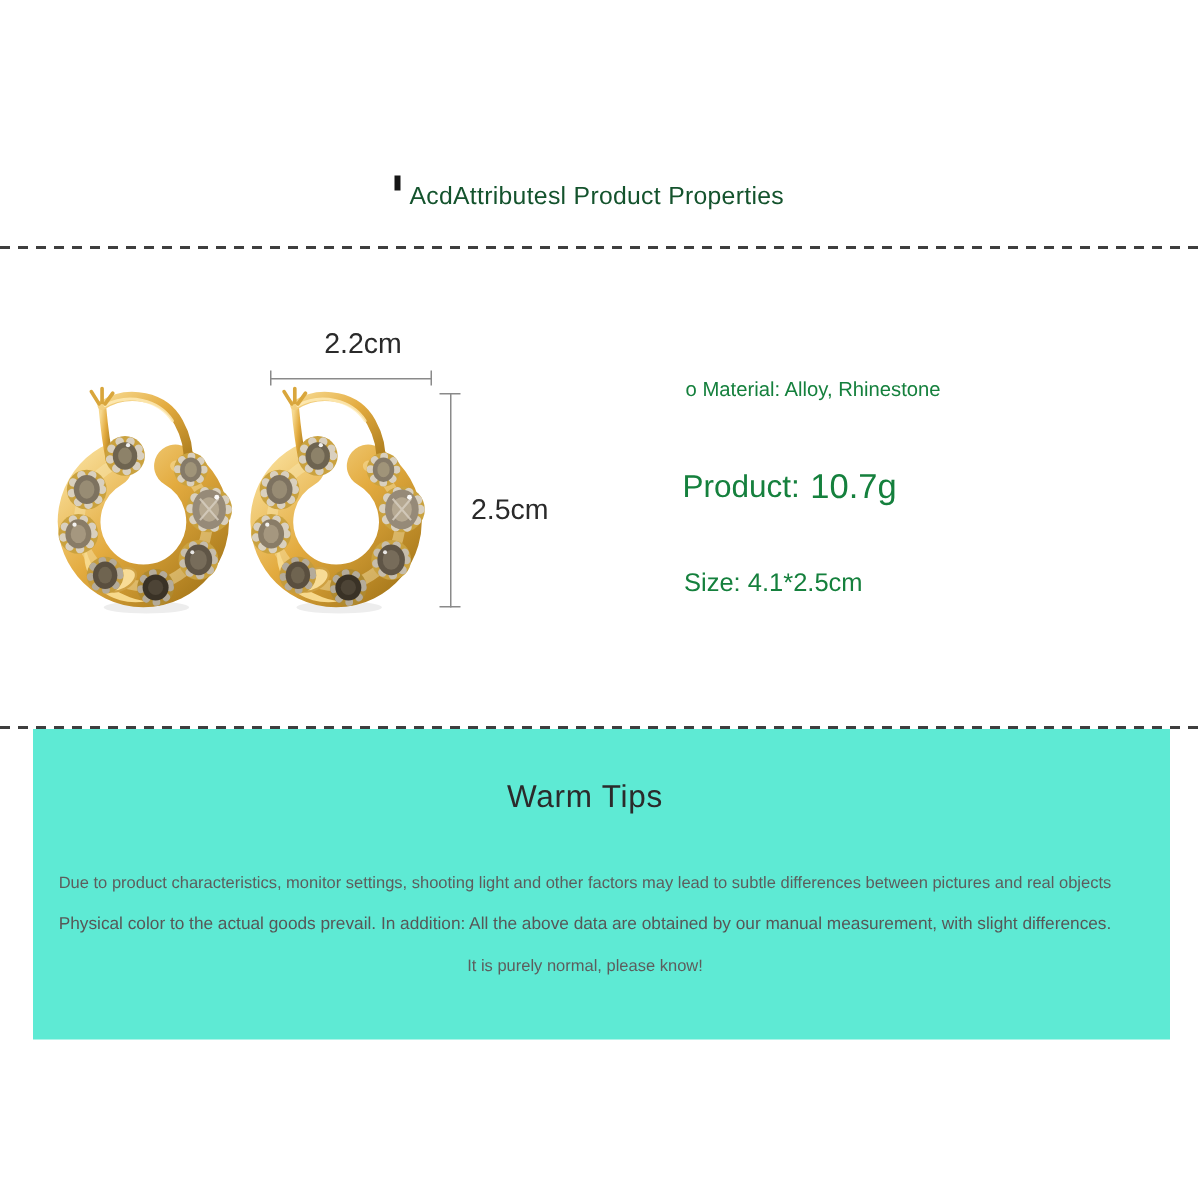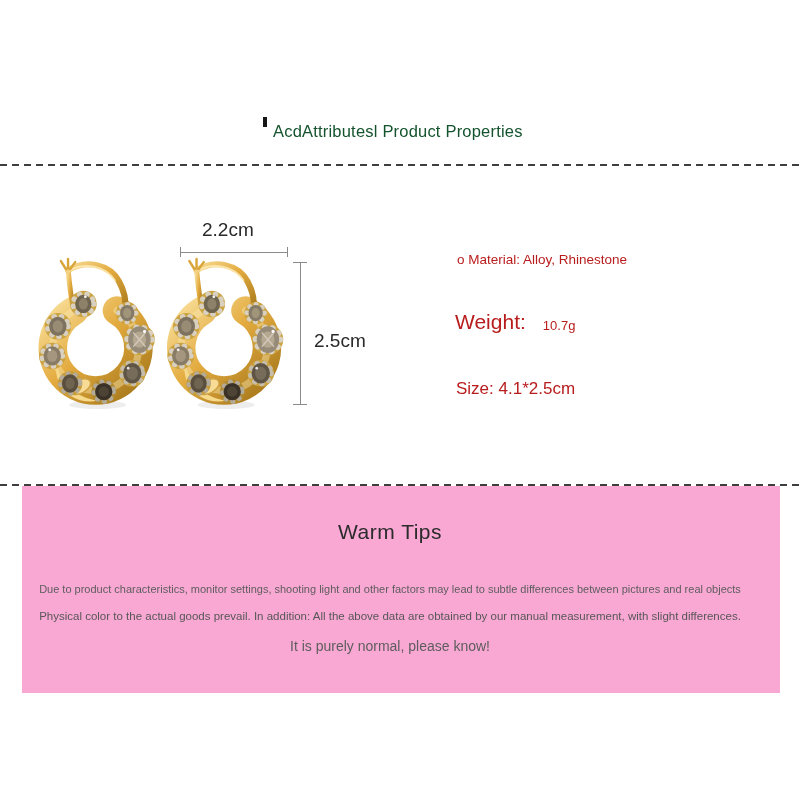--- a/index.html
+++ b/index.html
@@ -9,46 +9,46 @@
   }
   
   .title-tick{position:absolute;left:263px;top:117px;width:4px;height:10px;background:#161616;}
   .page-title{position:absolute;left:273px;top:122px;font-size:16.5px;color:#14532d;letter-spacing:.2px;}
   .dashed-line{position:absolute;left:0;width:800px;height:2px;
     background:repeating-linear-gradient(90deg,#3e3e3e 0 7px,transparent 7px 12px);}
   #dash-top{top:164px;}
   #dash-bottom{top:484px;}
   
   .dim-label{position:absolute;font-size:19px;color:#2a2a2a;}
-  #dim-width{left:202px;top:219px;width:80px;}
+  #dim-width{left:202px;top:219px;width:80px;text-align:center;}
   #dim-height{left:314px;top:330px;}
   .h-measure{position:absolute;left:180px;top:247px;width:108px;height:10px;}
   .h-measure .bar{position:absolute;left:0;right:0;top:5px;height:1px;background:#8a8a8a;}
   .h-measure .tick-l,.h-measure .tick-r{position:absolute;top:0;width:1px;height:10px;background:#8a8a8a;}
   .h-measure .tick-l{left:0;} .h-measure .tick-r{right:0;}
   .v-measure{position:absolute;left:293px;top:262px;width:14px;height:143px;}
   .v-measure .bar{position:absolute;top:0;bottom:0;left:7px;width:1px;background:#8a8a8a;}
   .v-measure .cap-t,.v-measure .cap-b{position:absolute;left:0;width:14px;height:1px;background:#8a8a8a;}
   .v-measure .cap-t{top:0;} .v-measure .cap-b{bottom:0;}
   
   #product-image{position:absolute;left:36px;top:256px;width:266px;height:155px;}
   
-  .spec{position:absolute;color:#b91c1c;}
+  .spec{position:absolute;color:#15803d;}
   #spec-material{left:457px;top:252px;font-size:13.5px;}
   #spec-weight{left:455px;top:310px;font-size:21px;}
-  #spec-weight .val{font-size:13px;position:relative;top:1px;margin-left:17px;}
+  #spec-weight .val{font-size:23px;position:relative;top:1px;margin-left:7px;}
   #spec-size{left:456px;top:379px;font-size:17px;}
   
-  #tips-box{position:absolute;left:22px;top:486px;width:758px;height:207px;background:#f9a8d4;}
+  #tips-box{position:absolute;left:22px;top:486px;width:758px;height:207px;background:#5eead4;}
   #tips-heading{position:absolute;left:0;top:34px;width:736px;text-align:center;
     font-size:21px;font-weight:500;letter-spacing:.5px;color:#2b2b2b;}
   .tips-line{position:absolute;left:0;width:736px;text-align:center;color:#5d5d5d;}
   #tips-line-0{top:97px;font-size:11px;}
   #tips-line-1{top:124px;font-size:11.5px;color:#575757;}
-  #tips-line-2{top:152px;font-size:14px;}
+  #tips-line-2{top:152px;font-size:11px;}
 </style>
 </head>
 <body>
 
 <div id="canvas">
 
   <span class="title-tick"></span>
   <div class="page-title">AcdAttributesl Product Properties</div>
   <div class="dashed-line" id="dash-top"></div>
 
@@ -140,21 +140,21 @@
         <circle cx="13" cy="92" r="1.4" fill="#fff" opacity="0.9"></circle>
         <circle cx="106" cy="74" r="1.6" fill="#fff" opacity="0.95"></circle>
         <circle cx="90" cy="110" r="1.3" fill="#fff" opacity="0.85"></circle>
       </g>
     </defs>
     <use href="#earring" x="0" y="0"></use>
     <use href="#earring" x="126" y="0"></use>
   </svg>
 
   <div class="spec" id="spec-material">o Material: Alloy, Rhinestone</div>
-  <div class="spec" id="spec-weight"><span>Weight:</span><span class="val">10.7g</span></div>
+  <div class="spec" id="spec-weight"><span>Product:</span><span class="val">10.7g</span></div>
   <div class="spec" id="spec-size">Size: 4.1*2.5cm</div>
 
   <div class="dashed-line" id="dash-bottom"></div>
   <div id="tips-box">
     <div id="tips-heading">Warm Tips</div>
     <div class="tips-line" id="tips-line-1">Physical color to the actual goods prevail. In addition: All the above data are obtained by our manual measurement, with slight differences.</div>
     <div class="tips-line" id="tips-line-0">Due to product characteristics, monitor settings, shooting light and other factors may lead to subtle differences between pictures and real objects</div>
     <div class="tips-line" id="tips-line-2">It is purely normal, please know!</div>
   </div>
 

